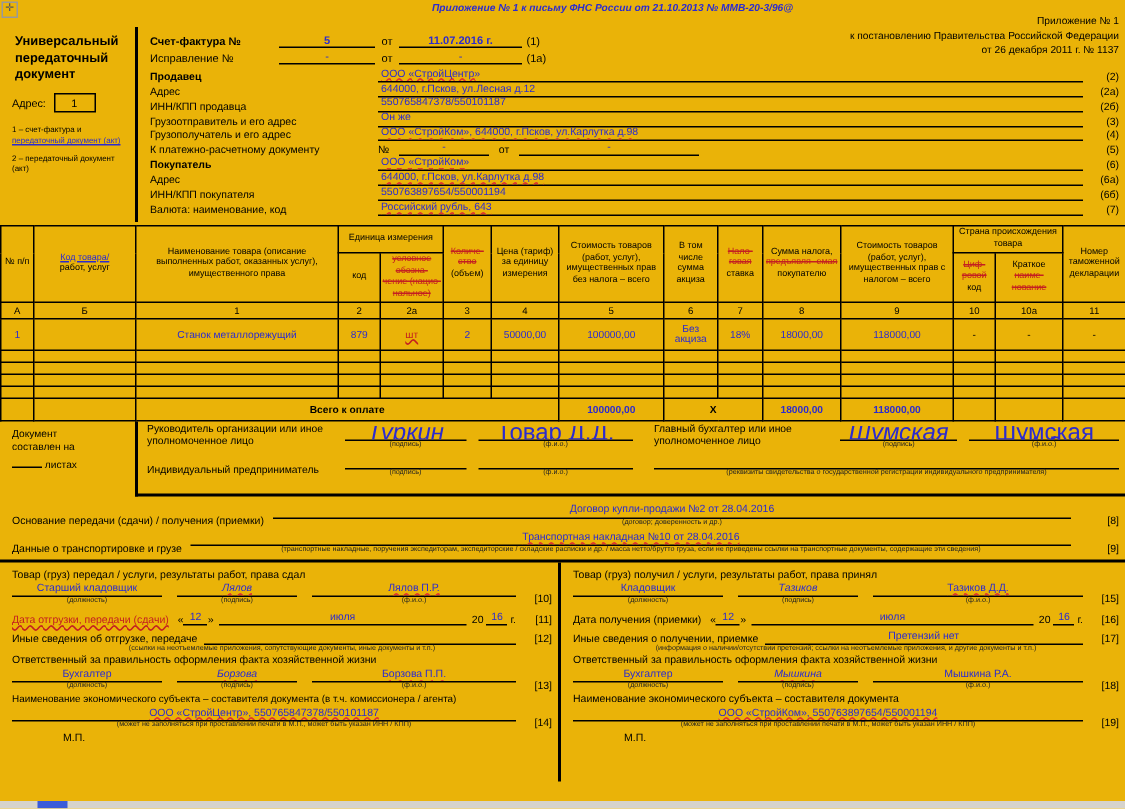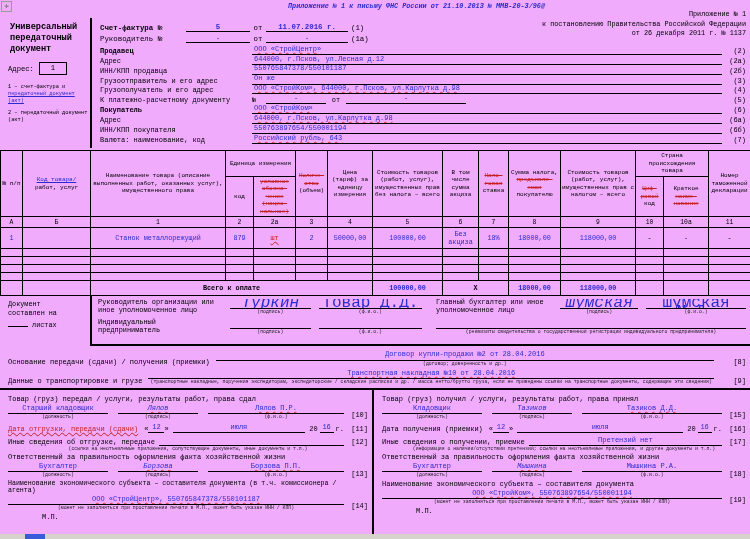--- a/index.html
+++ b/index.html
@@ -1,17 +1,17 @@
 <!DOCTYPE html>
 <html><head>
 <meta charset="utf-8">
 <style>
   html,body{margin:0;padding:0;background:#f0f0f0;}
-  .page{position:relative;width:750px;height:539px;background:#f0abfc;color:#000;
-        font-family:Liberation Mono, monospace;overflow:hidden;}
+  .page{position:relative;width:750px;height:539px;background:#eab308;color:#000;
+        font-family:Liberation Sans, sans-serif;overflow:hidden;}
   .blue{color:#2b2bd0;}
   .bold{font-weight:bold;}
   .it{font-style:italic;}
   .wavy{text-decoration:underline wavy #e03030 1px;text-decoration-skip-ink:none;}
   .blueins{color:#2b2bd0;text-decoration:underline;}
   .redstrike{color:#c42020;text-decoration:line-through;}
   .redwavy{color:#c42020;text-decoration:underline wavy #c42020 1px;}
   .cap{font-size:4.8px;color:#222;text-align:center;line-height:1.1;}
 
   
@@ -108,21 +108,21 @@
 
     <div class="inv">
       <div class="invrow">
         <span class="lab bold">Счет-фактура №</span>
         <span class="u1 blue bold">5</span>
         <span class="ot">от</span>
         <span class="u2 blue bold">11.07.2016 г.</span>
         <span class="rf">(1)</span>
       </div>
       <div class="invrow">
-        <span class="lab">Руководитель №</span>
+        <span class="lab">Исправление №</span>
         <span class="u1 blue">-</span>
         <span class="ot">от</span>
         <span class="u2 blue">-</span>
         <span class="rf">(1а)</span>
       </div>
     </div>
 
     <div class="appendix">
       <div>Приложение № 1</div>
       <div>к постановлению Правительства Российской Федерации</div>

